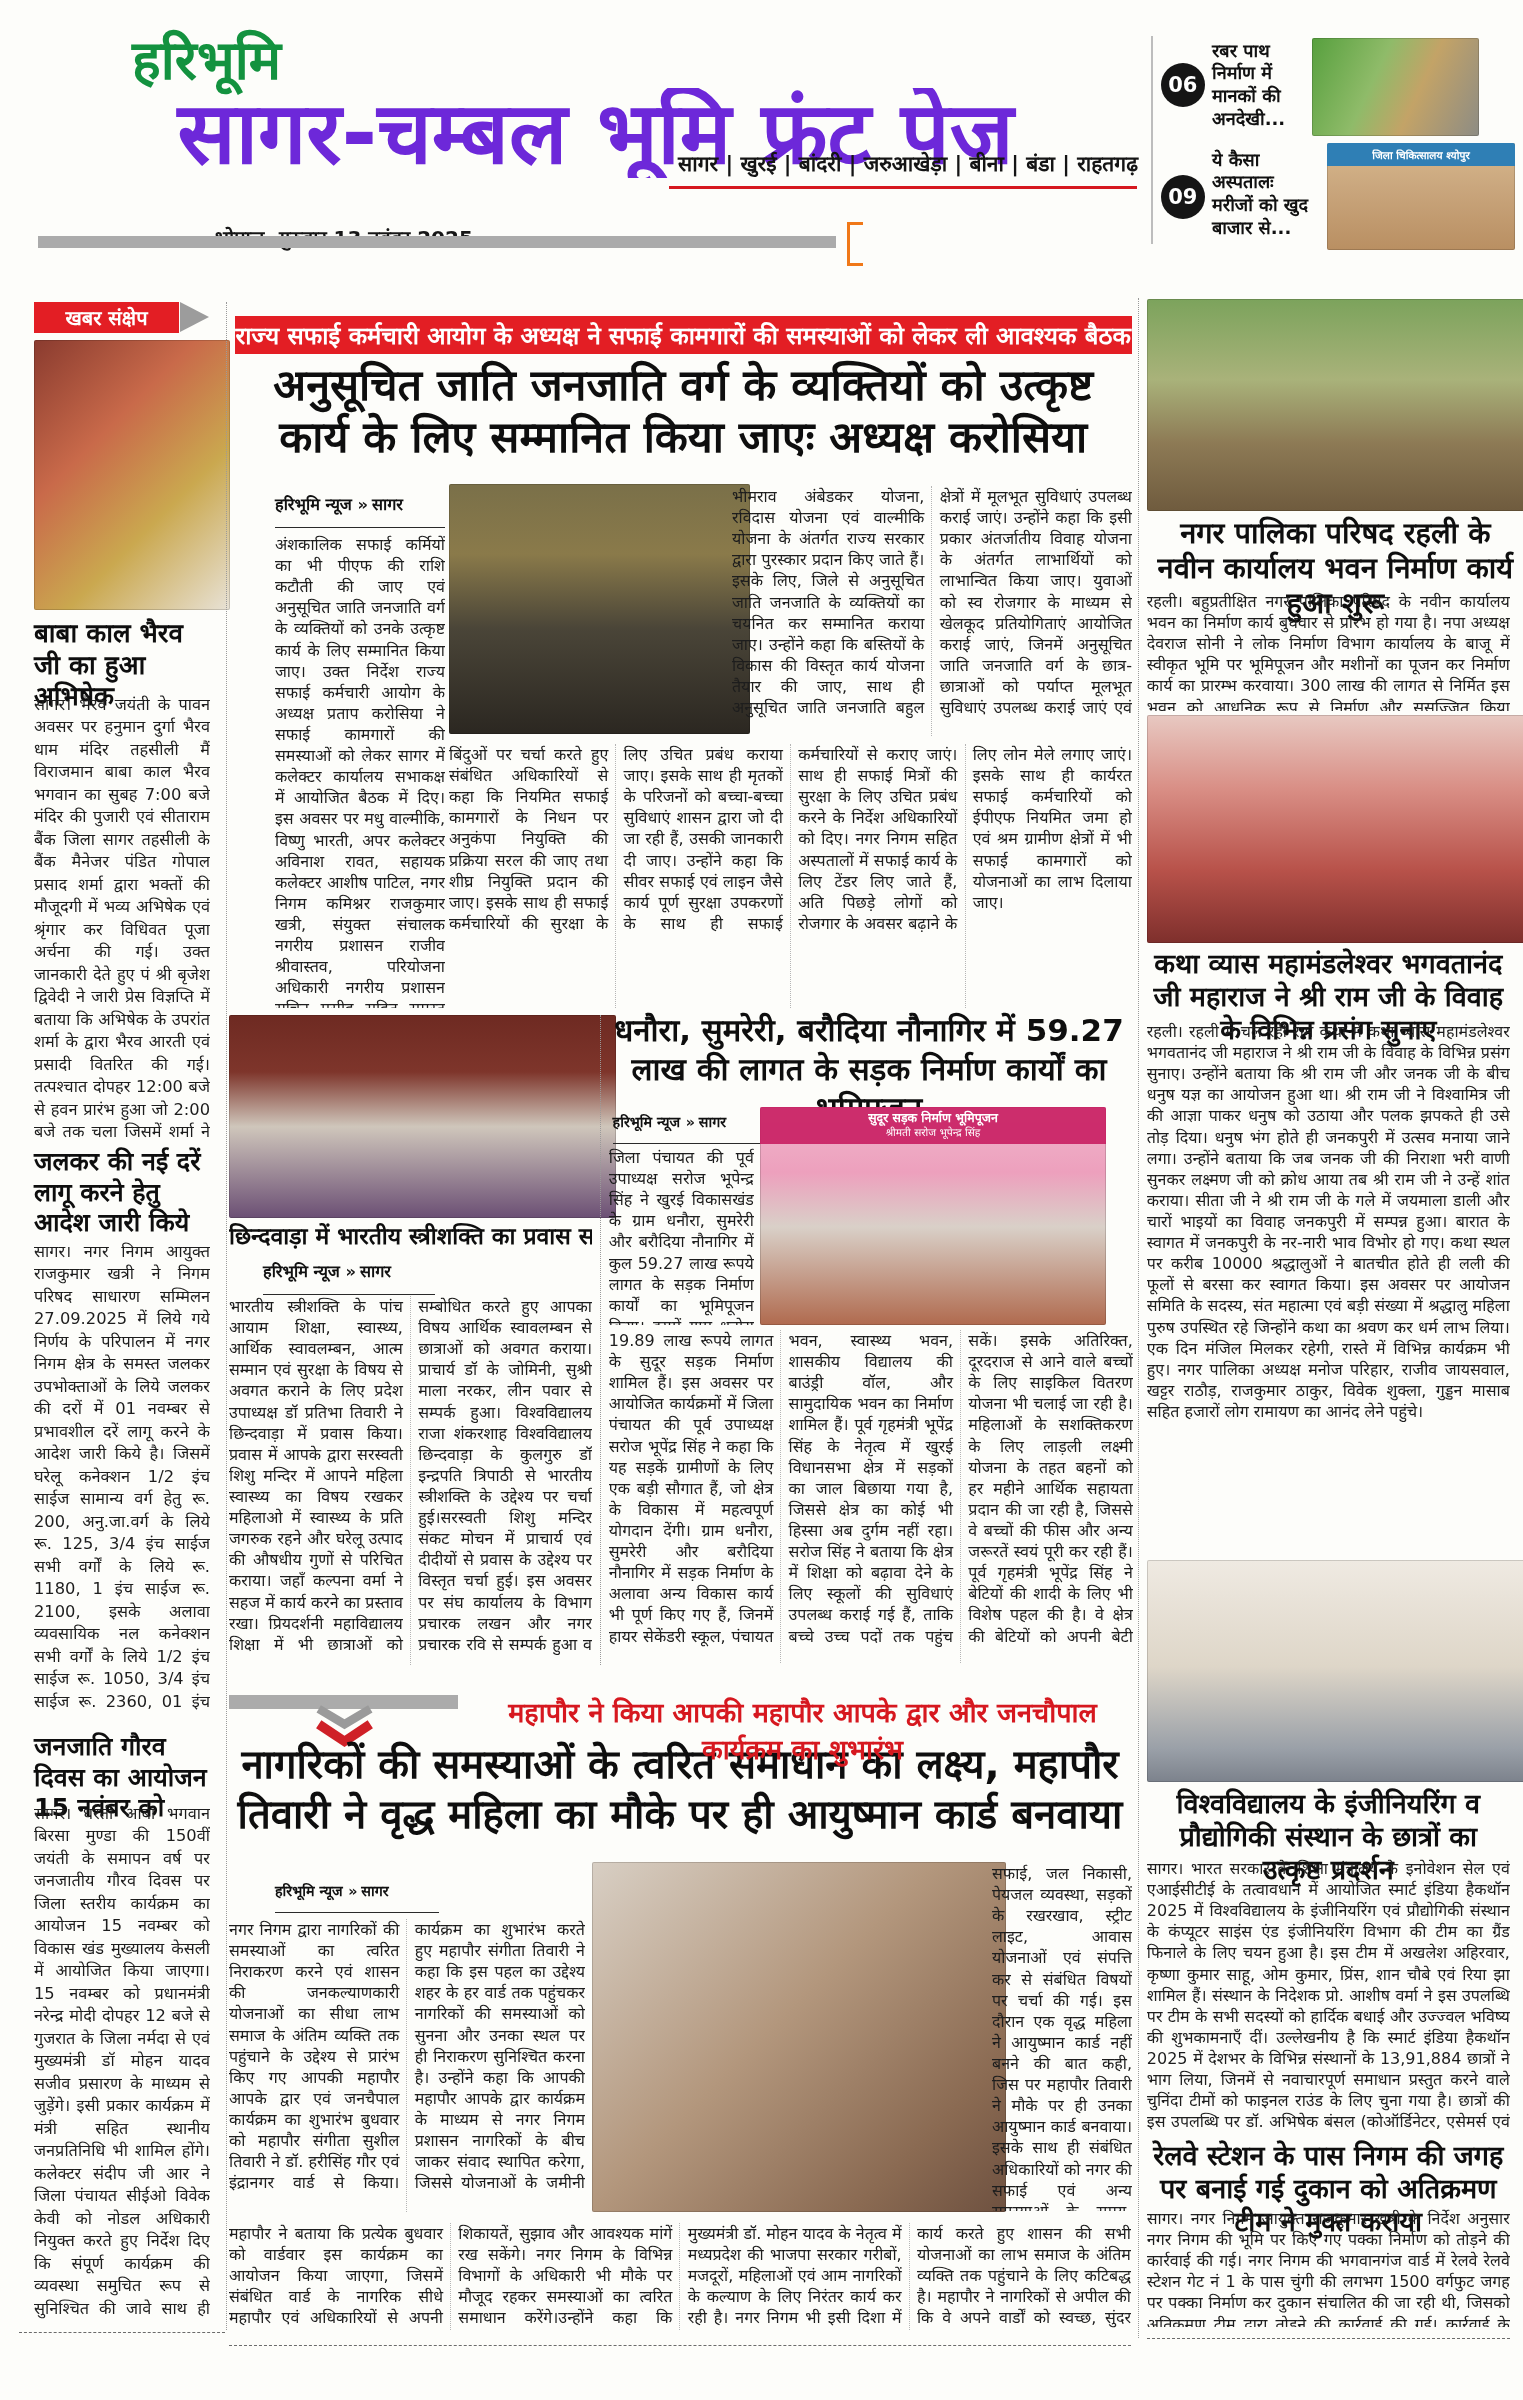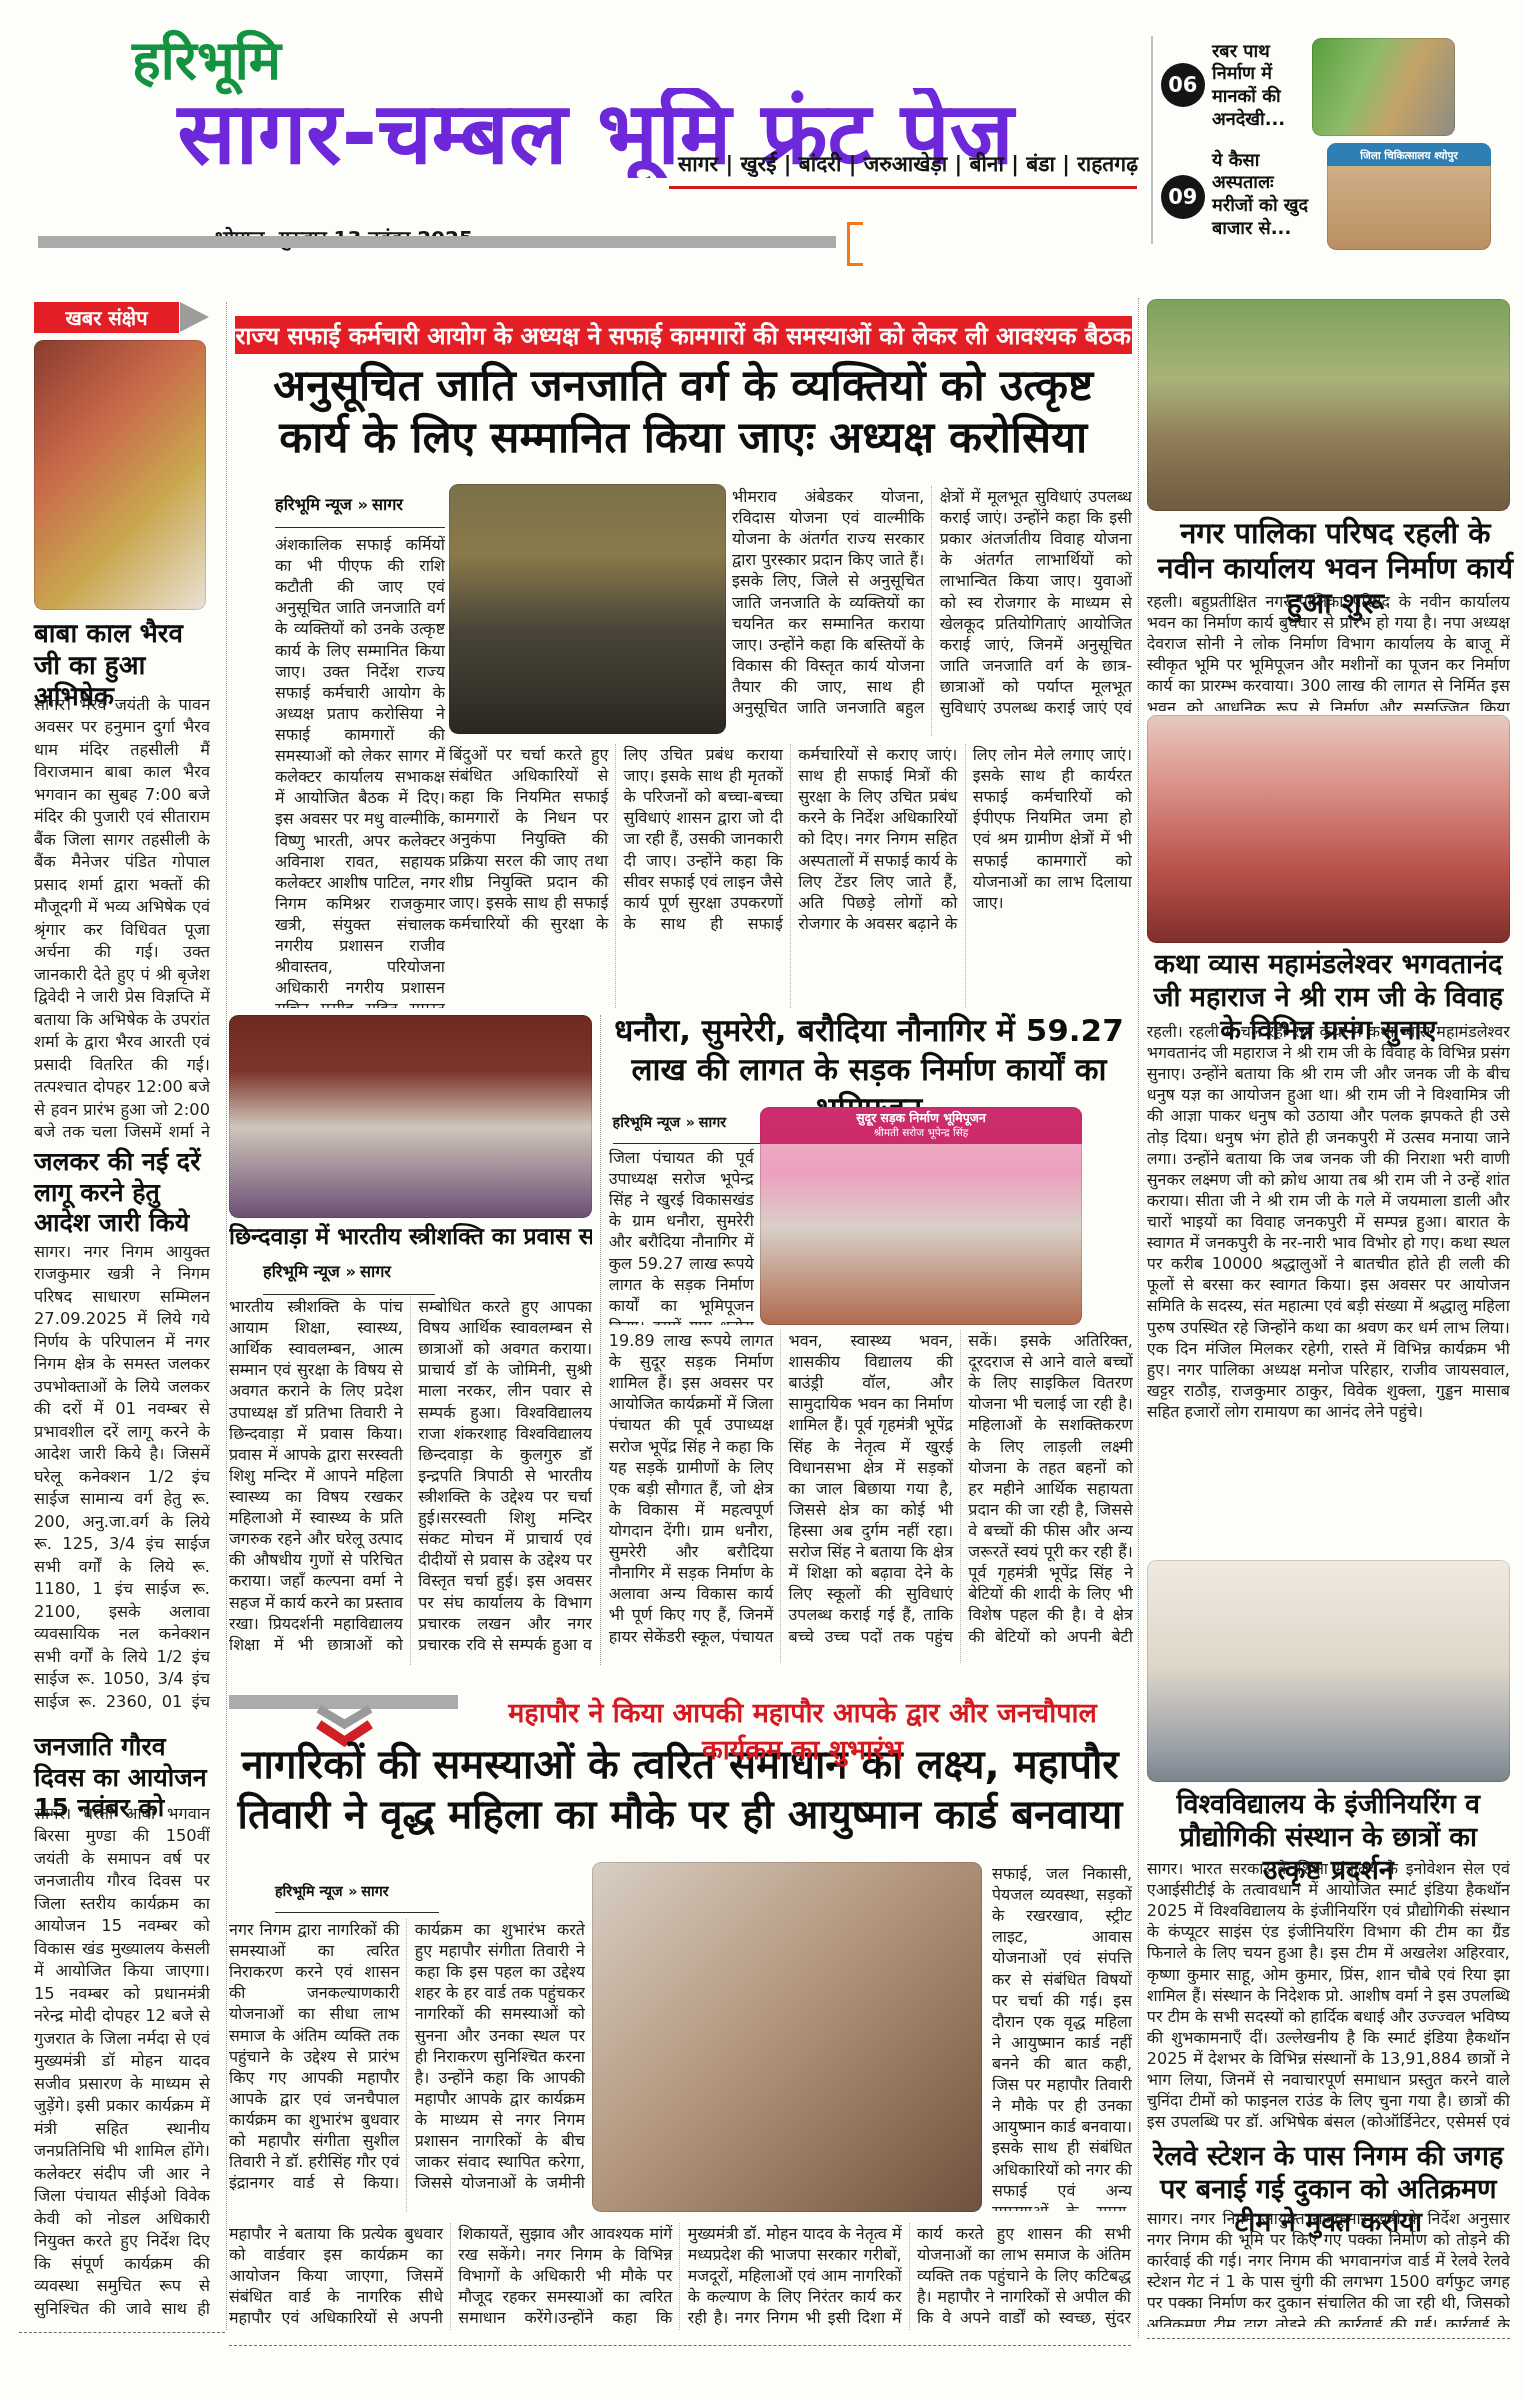--- a/index.html
+++ b/index.html
@@ -1,19 +1,19 @@
 <!DOCTYPE html>
 <html lang="hi"><head>
 <meta charset="utf-8">
 <style>
   html,body{margin:0;padding:0;background:#e9e7e2;}
   .page{position:relative;width:1524px;height:2400px;margin:0 auto;background:#fdfdfa;
         font-family:"DejaVu Sans","Liberation Sans",sans-serif;color:#1b1b1b;overflow:hidden;}
   .abs{position:absolute;}
-  .photo{position:absolute;border-radius:9px;box-shadow:0 0 0 1px rgba(0,0,0,.15) inset;overflow:hidden;}
+  .photo{position:absolute;border-radius:2px;box-shadow:0 0 0 1px rgba(0,0,0,.15) inset;overflow:hidden;padding-left:24px;}
   .body-txt{font-size:16px;line-height:1.32;text-align:justify;color:#1d1d1d;overflow:hidden;}
   .side-txt{font-size:16.3px;line-height:1.38;text-align:justify;color:#1d1d1d;overflow:hidden;}
   .cols2{column-count:2;column-gap:15.3px;column-rule:1px dotted #b5b5b5;}
   .cols3{column-count:3;column-gap:15.3px;column-rule:1px dotted #b5b5b5;}
   .cols4{column-count:4;column-gap:15.3px;column-rule:1px dotted #b5b5b5;}
   .hl{font-weight:bold;color:#0e0e0e;}
   .center{text-align:center;}
   .kickerbar{background:#e31e24;color:#ffffff;font-weight:bold;display:flex;align-items:center;justify-content:center;}
   .red-txt{color:#d6181f;}
   .byline{font-size:16.3px;font-weight:bold;color:#111;border-bottom:1.9px solid #2a2a2a;padding-bottom:12px;white-space:nowrap;}

